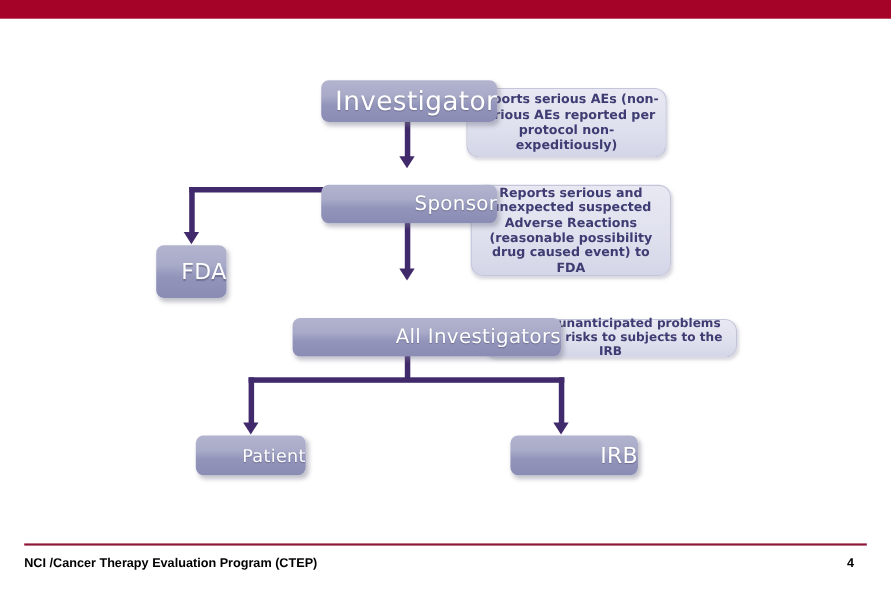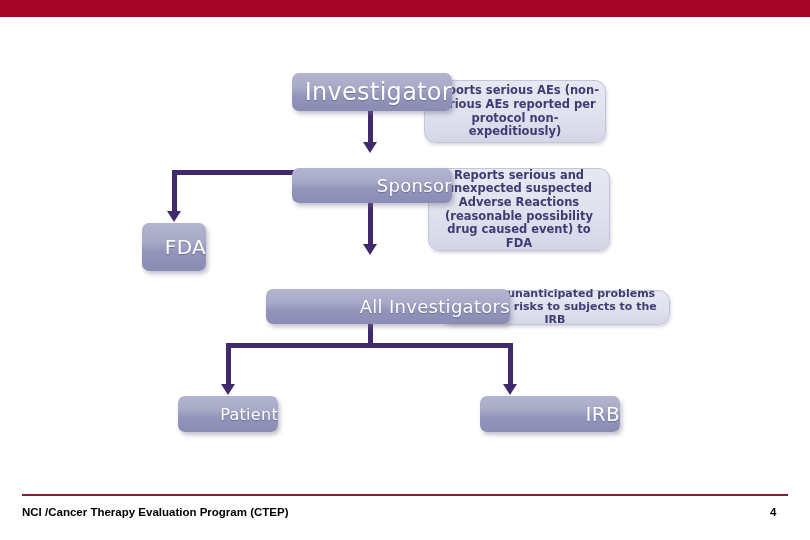--- a/index.html
+++ b/index.html
@@ -157,21 +157,21 @@
   </div>
 
   <div class="pbox" style="left:266px; top:257px; width:244px; height:35px; font-size:18px;margin-top:32px;">
     <span>All Investigators</span>
   </div>
 
   <div class="pbox" style="left:178px; top:396px; width:100px; height:36px; font-size:16px;">
     <span>Patient</span>
   </div>
 
-  <div class="pbox" style="left:480px; top:396px; width:116px; height:36px; font-size:20px;padding-left:24px;">
+  <div class="pbox" style="left:464px; top:396px; width:116px; height:36px; font-size:20px;">
     <span>IRB</span>
   </div>
 
   <div class="footer-rule"></div>
   <div class="footer-text">NCI /Cancer Therapy Evaluation Program (CTEP)</div>
   <div class="footer-page">4</div>
 
 </div>
 
 </body></html>

